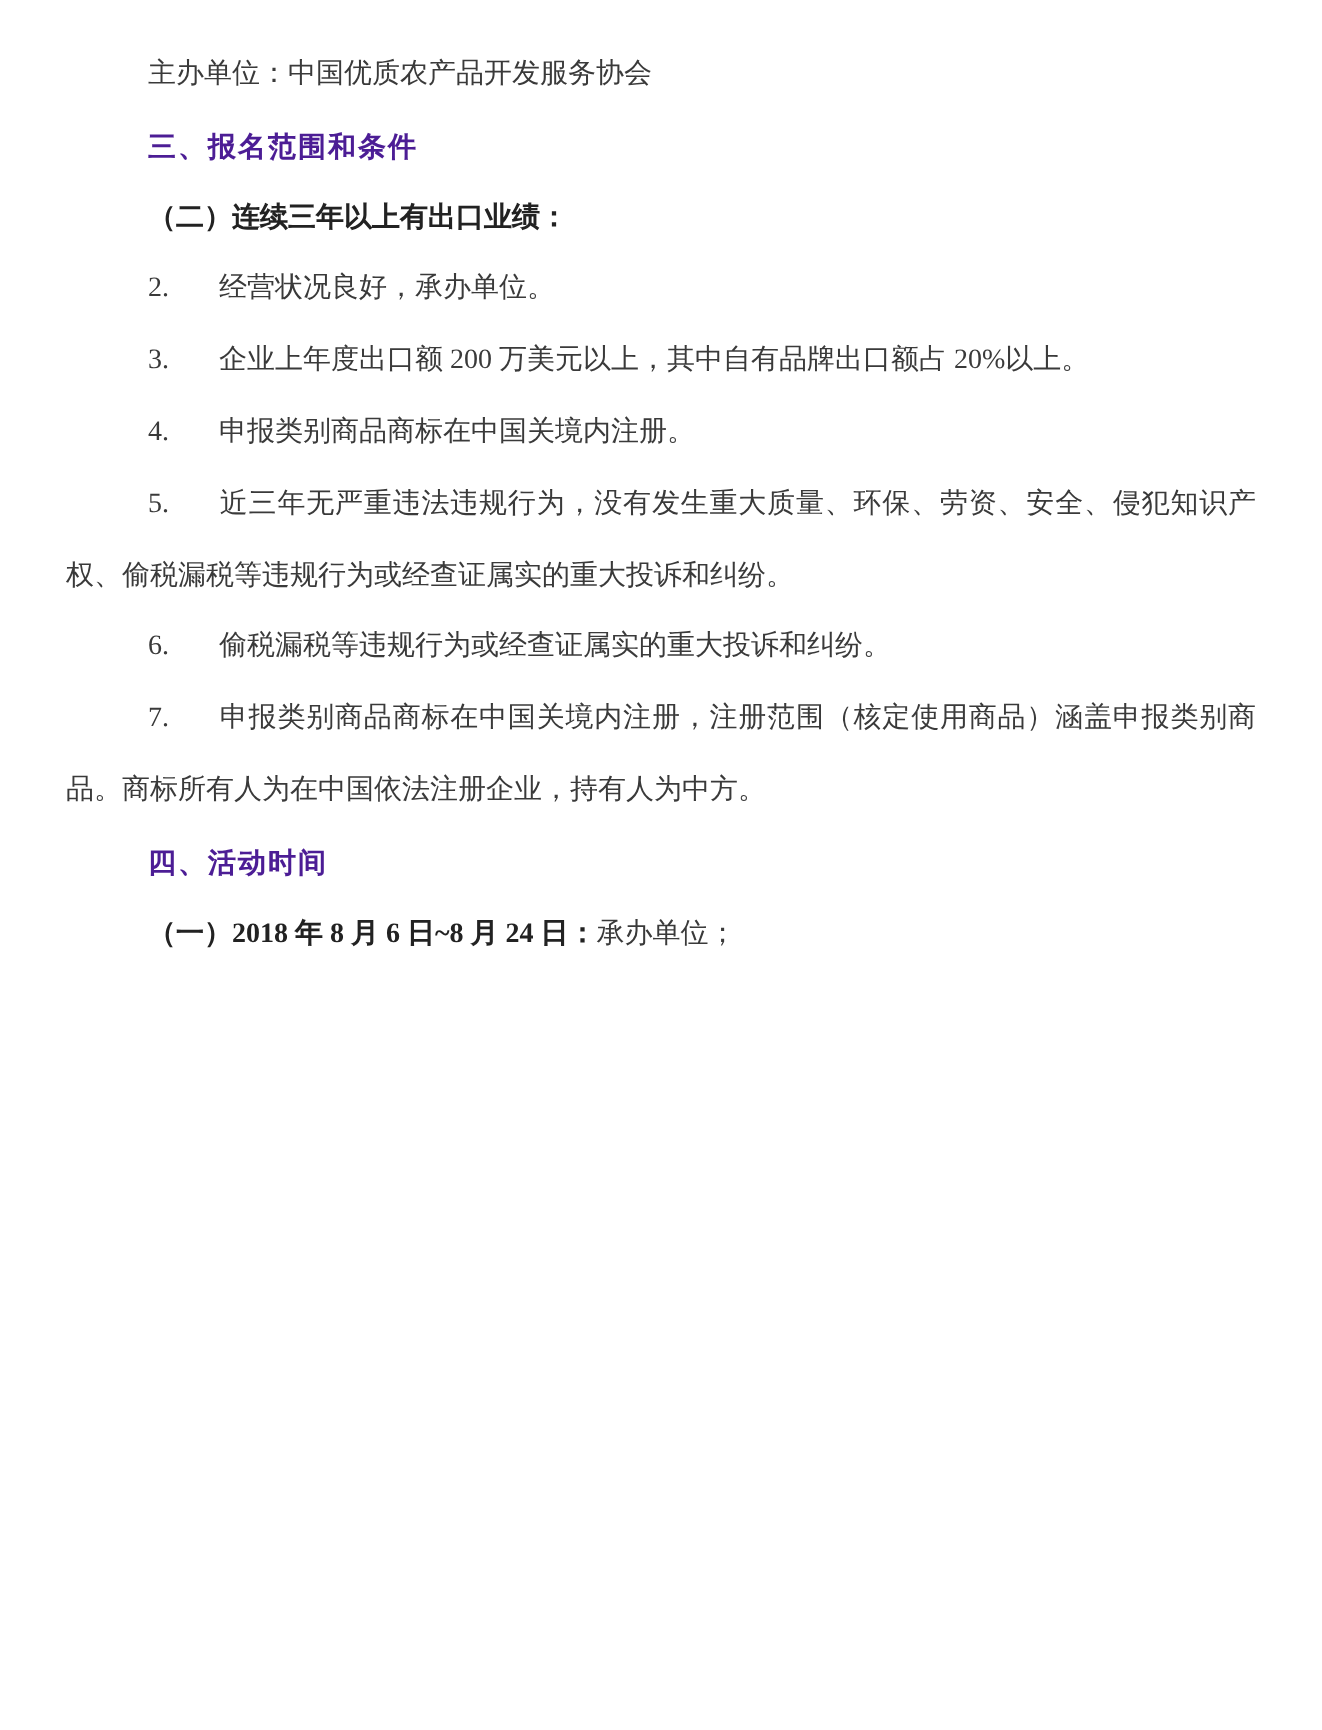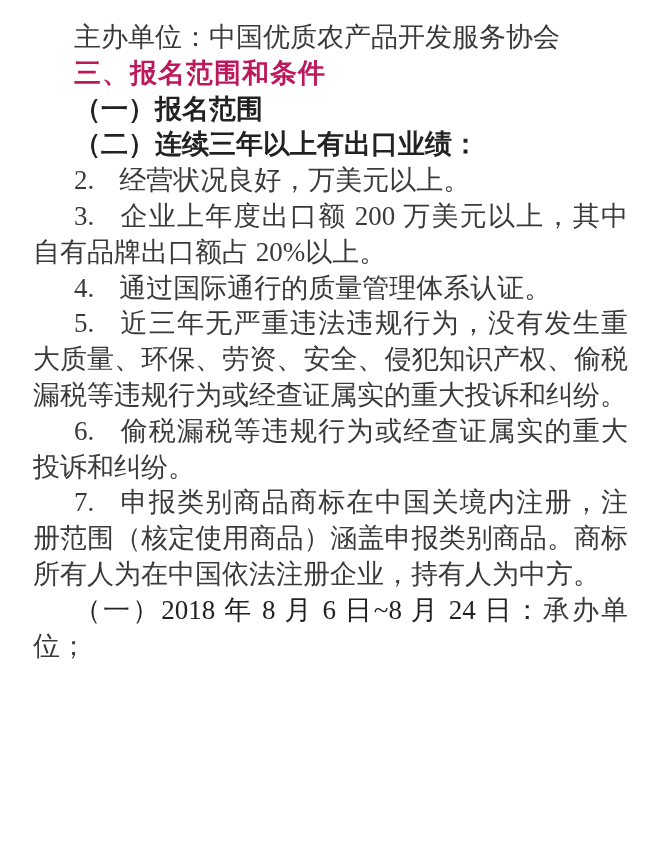--- a/index.html
+++ b/index.html
@@ -11,72 +11,72 @@
     position: relative;
     width: 661px;
     height: 865px;
     background: #ffffff;
     box-sizing: border-box;
     padding: 20px 33px 0 33px;
     overflow: hidden;
   }
   .page p {
     margin: 0;
-    font-size: 27px;
+    font-size: 14px;
     line-height: 35.8px;
     text-indent: 41px;
     text-align: justify;
     color: #3a3a3a;
     font-family: "Liberation Serif", "DejaVu Serif", serif;
   }
   .page p.heading {
     font-family: "Liberation Sans", "DejaVu Sans", sans-serif;
     font-weight: bold;
-    color: #be185d;
+    color: #4c1d95;
     text-align: left;
     letter-spacing: 1px;
   }
   .page p.subheading {
     font-weight: bold;
     color: #222222;
   }
   .num {
     display: inline;
     margin-right: 25px;
   }
   .seg-bold {
-    font-weight: normal;
+    font-weight: bold;
     color: #222222;
   }
 </style>
 </head>
 <body>
 
 <div class="page">
 
   <p>主办单位：中国优质农产品开发服务协会</p>
 
 
 
   <p class="heading">三、报名范围和条件</p>
 
-  <p class="subheading">（一）报名范围</p>
 
 
   <p class="subheading">（二）连续三年以上有出口业绩：</p>
 
 
-  <p><span class="num">2.</span><span>经营状况良好，万美元以上。</span></p>
+  <p><span class="num">2.</span><span>经营状况良好，承办单位。</span></p>
 
   <p><span class="num">3.</span><span>企业上年度出口额 200 万美元以上，其中自有品牌出口额占 20%以上。</span></p>
 
-  <p><span class="num">4.</span><span>通过国际通行的质量管理体系认证。</span></p>
+  <p><span class="num">4.</span><span>申报类别商品商标在中国关境内注册。</span></p>
 
   <p><span class="num">5.</span><span>近三年无严重违法违规行为，没有发生重大质量、环保、劳资、安全、侵犯知识产权、偷税漏税等违规行为或经查证属实的重大投诉和纠纷。</span></p>
 
   <p><span class="num">6.</span><span>偷税漏税等违规行为或经查证属实的重大投诉和纠纷。</span></p>
 
   <p><span class="num">7.</span><span>申报类别商品商标在中国关境内注册，注册范围（核定使用商品）涵盖申报类别商品。商标所有人为在中国依法注册企业，持有人为中方。</span></p>
 
+  <p class="heading">四、活动时间</p>
 
   <p><span class="seg-bold">（一）2018 年 8 月 6 日~8 月 24 日：</span><span>承办单位；</span></p>
 
 </div>
 
 </body></html>

